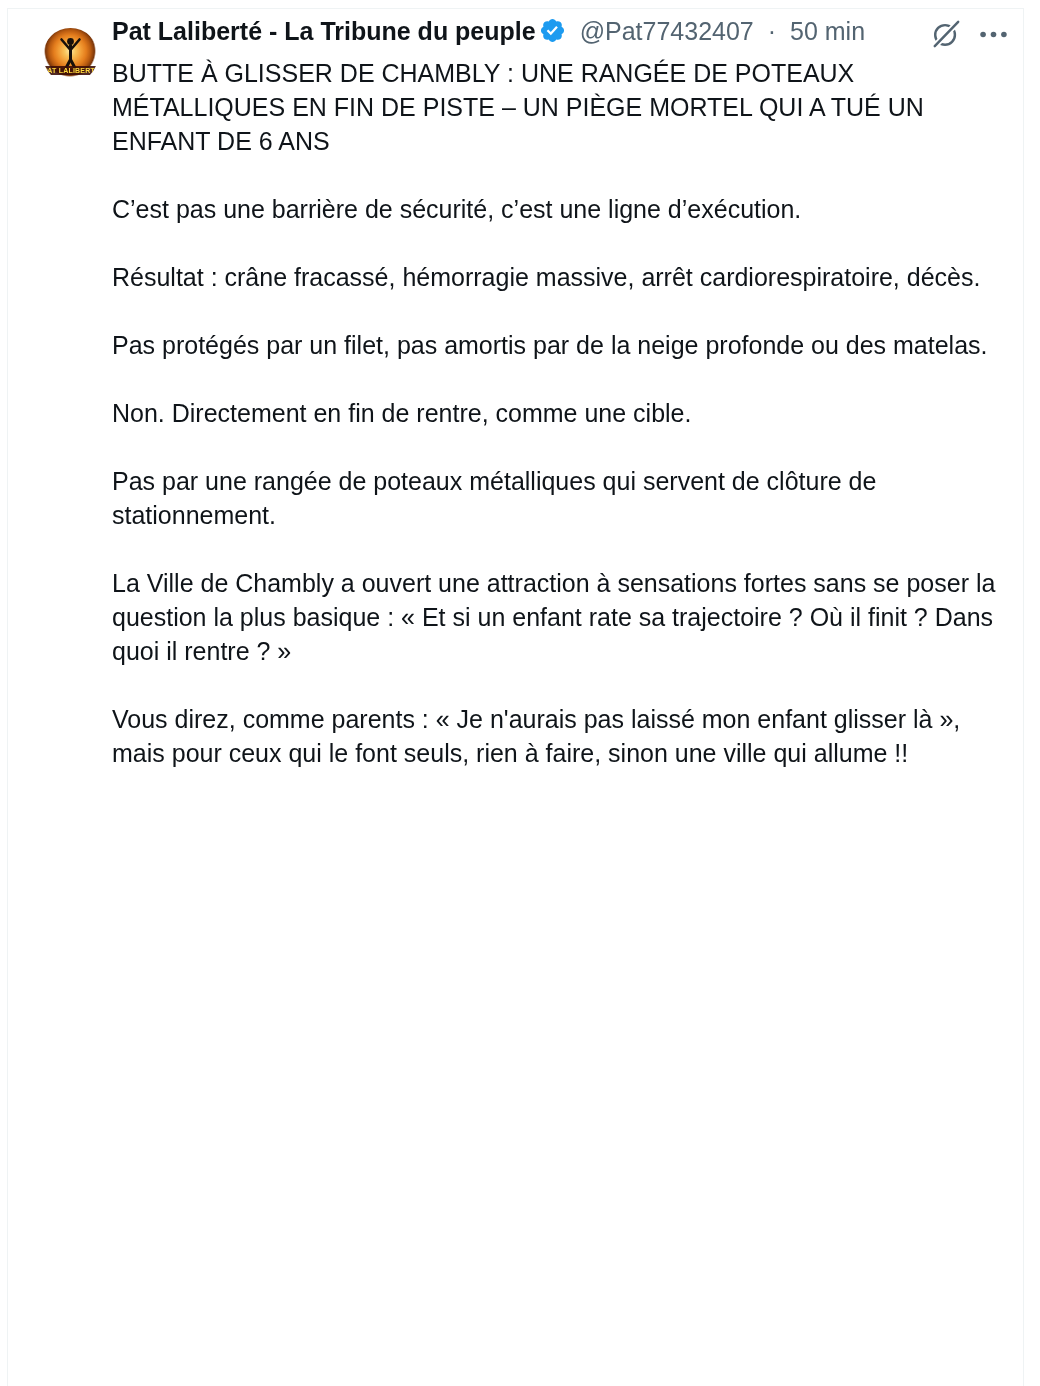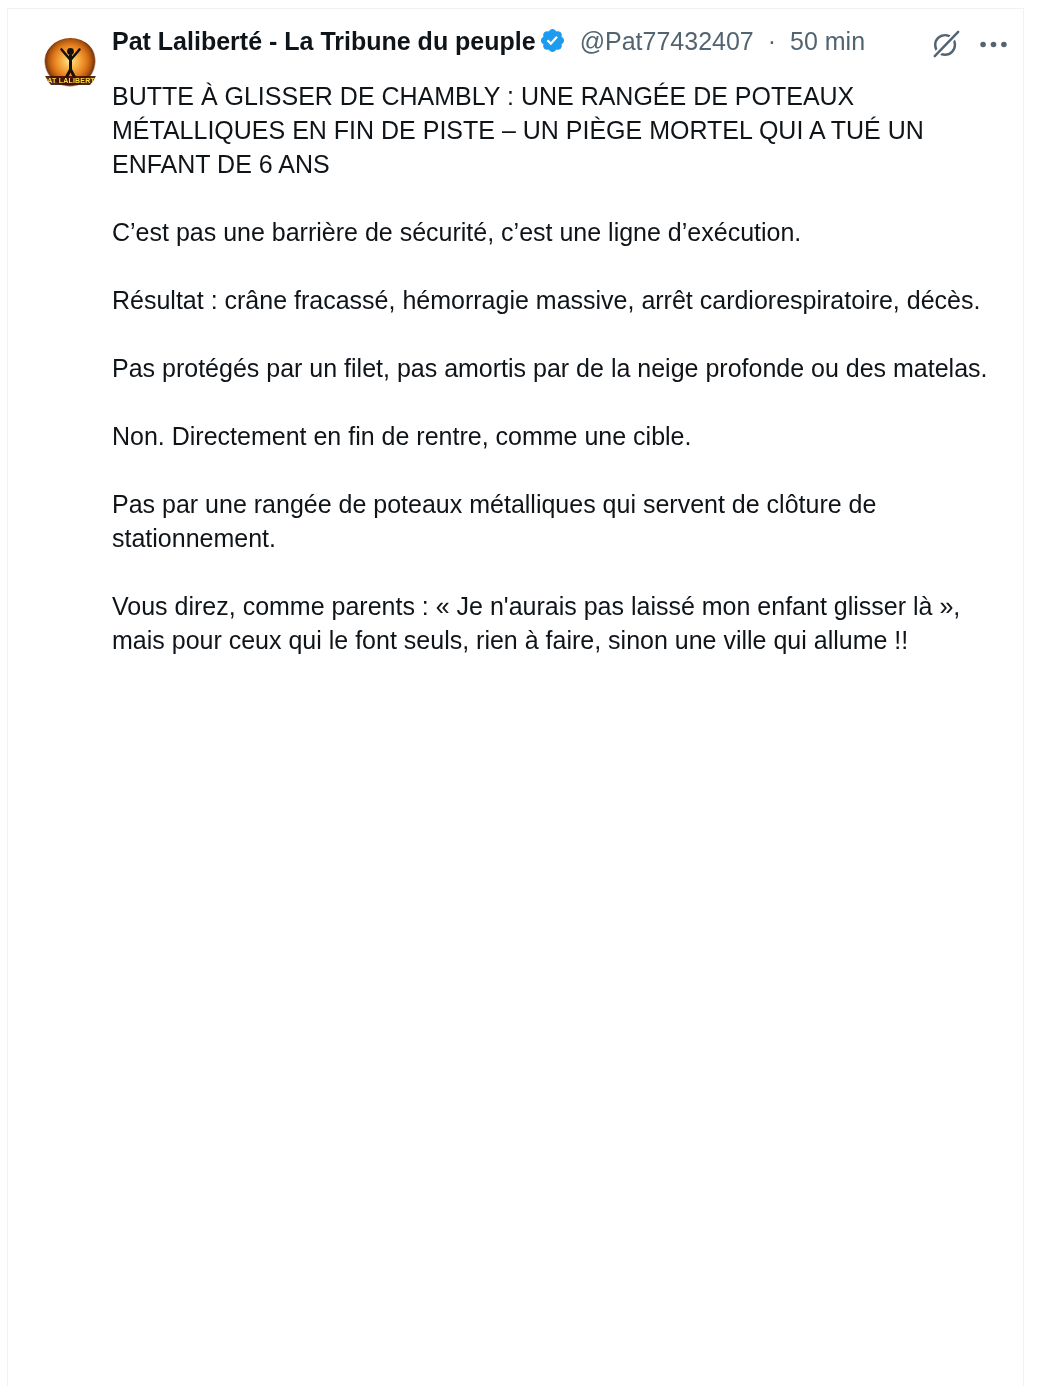--- a/index.html
+++ b/index.html
@@ -17,21 +17,21 @@
     overflow: hidden;
   }
   .tweet-card {
     position: absolute;
     left: 7px; top: 8px;
     width: 1017px; height: 1378px;
     background: #ffffff;
     border-left: 1px solid #eff3f4;
     border-right: 1px solid #eff3f4;
     border-top: 1px solid #eff3f4;
-    padding: 15px 16px 0 35px;
+    padding: 5px 16px 0 35px;
     display: flex;
   }
   .avatar-col { flex: 0 0 55px; padding-top: 14px; }
   .avatar {
     width: 55px; height: 55px;
     border-radius: 50%;
     position: relative;
     background:
       radial-gradient(circle 26px at 27px 23px,
         #fdeaa6 0%, #f8c258 22%, #f19a33 45%, #e47d1d 62%, #b85a10 80%, #7c370a 94%, rgba(124,55,10,0) 100%)
@@ -70,21 +70,21 @@
   .header-right {
     display: flex; align-items: center;
     gap: 19px;
     flex: 0 0 auto;
     padding-top: 5px;
     margin-left: 12px;
     color: #536471;
   }
   .icon-btn { display: inline-flex; cursor: pointer; color: #536471; }
   .tweet-text {
-    margin-top: 20px;
+    margin-top: 7px;
     font-size: 25px;
     line-height: 34px;
     color: #0f1419;
     max-width: 884px;
   }
   .tweet-text p { margin: 34px 0 0 0; }
   .tweet-text p:first-child { margin-top: 0; }
 </style>
 </head>
 <body>
@@ -138,18 +138,19 @@
         </div>
       </div>
 
       <div class="tweet-text">
         <p>BUTTE À GLISSER DE CHAMBLY : UNE RANGÉE DE POTEAUX MÉTALLIQUES EN FIN DE PISTE – UN PIÈGE MORTEL QUI A TUÉ UN ENFANT DE 6 ANS</p>
         <p>C’est pas une barrière de sécurité, c’est une ligne d’exécution.</p>
         <p>Résultat : crâne fracassé, hémorragie massive, arrêt cardiorespiratoire, décès.</p>
         <p>Pas protégés par un filet, pas amortis par de la neige profonde ou des matelas.</p>
         <p>Non. Directement en fin de rentre, comme une cible.</p>
         <p>Pas par une rangée de poteaux métalliques qui servent de clôture de stationnement.</p>
+        <p>La Ville de Chambly a ouvert une attraction à sensations fortes sans se poser la question la plus basique : « Et si un enfant rate sa trajectoire ? Où il finit ? Dans quoi il rentre ? »</p>
         <p>Vous direz, comme parents : « Je n'aurais pas laissé mon enfant glisser là », mais pour ceux qui le font seuls, rien à faire, sinon une ville qui allume !!</p>
       </div>
 
     </div>
   </article>
 </div>
 
 </body></html>

